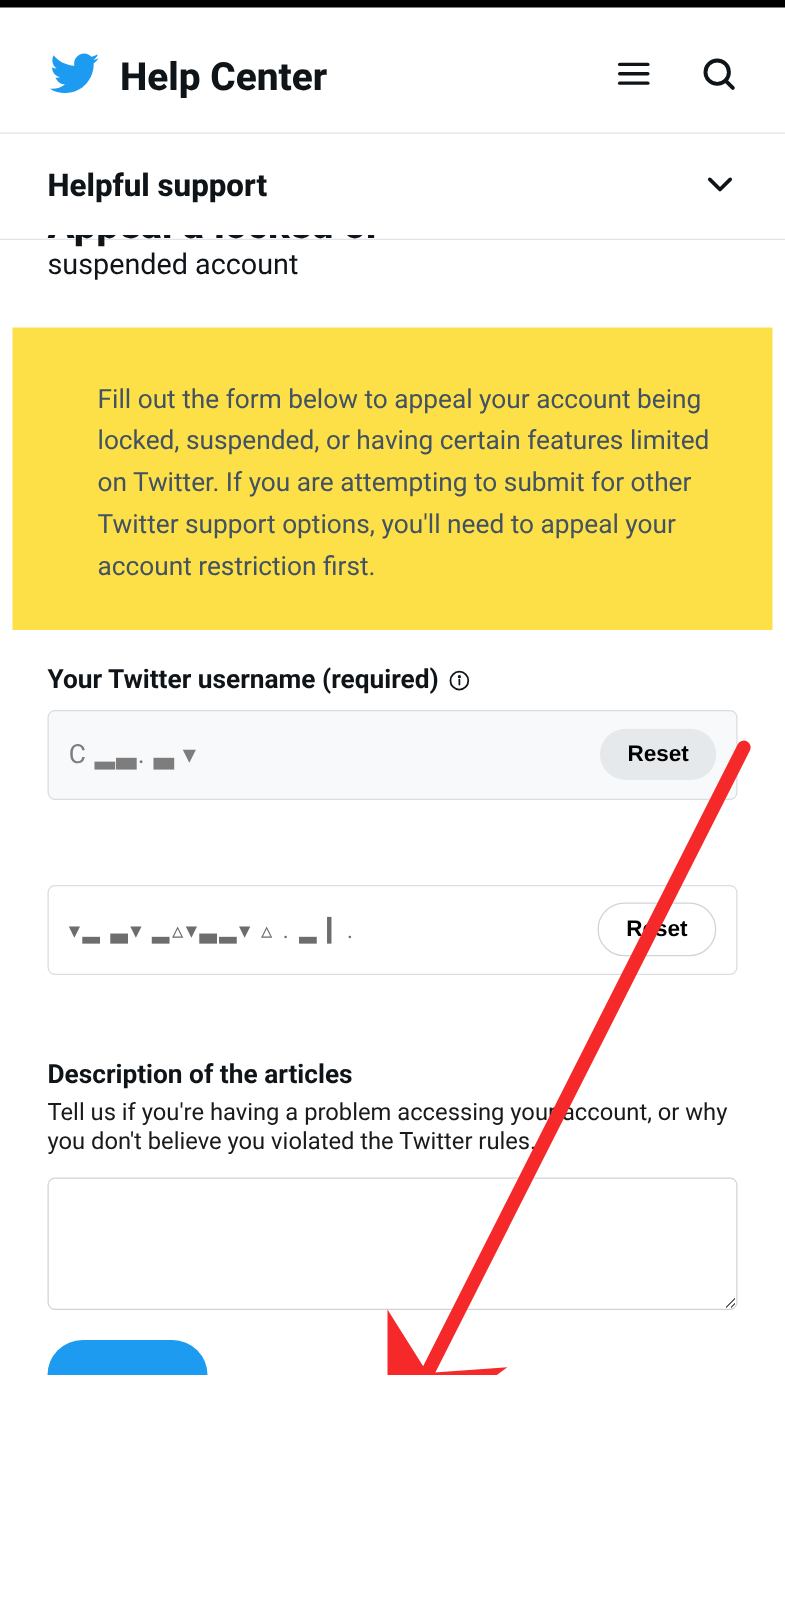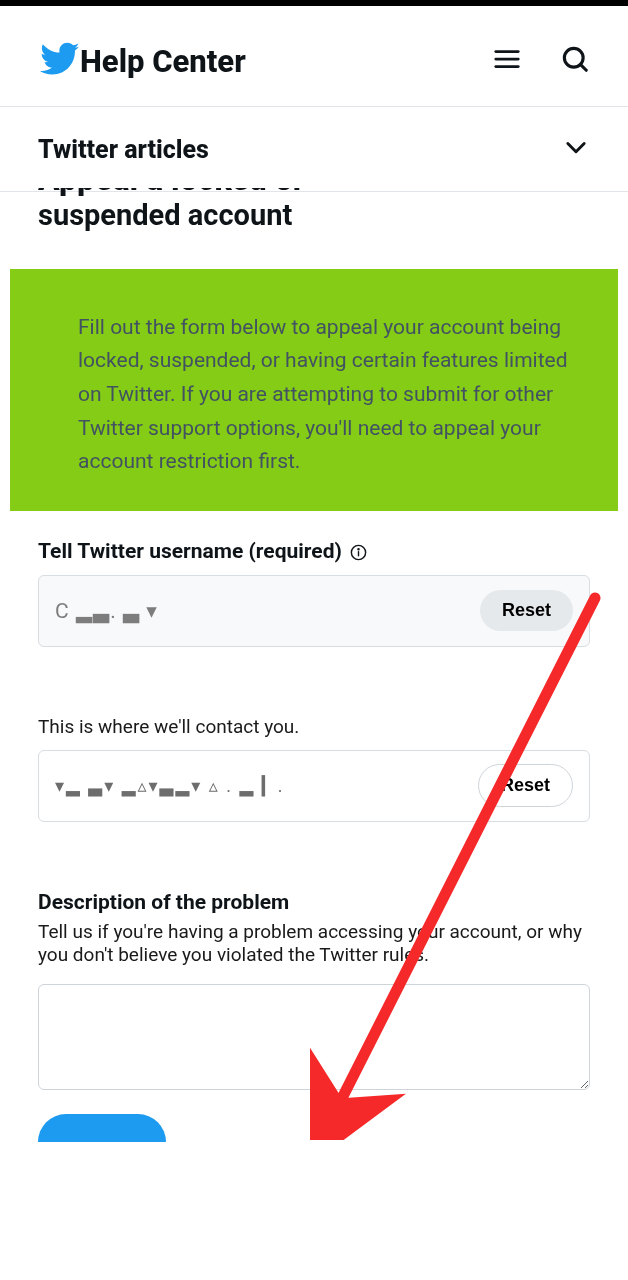--- a/index.html
+++ b/index.html
@@ -21,20 +21,21 @@
     }
     .header {
       display: flex;
       align-items: center;
       justify-content: space-between;
       padding: 32px 38px 22px 38px;
     }
     .header-left {
       display: flex;
       align-items: center;
+      gap: 16px;
     }
     .twitter-logo-icon svg {
       width: 42px;
       height: 42px;
     }
     .help-center-title {
       font-size: 31px;
       font-weight: 800;
     }
     .header-right {
@@ -81,27 +82,27 @@
       color: #0f1419;
       position: relative;
     }
     .page-title-obscured::before {
       content: '';
       position: absolute;
       width: 100%;
       height: 100%;
     }
     .page-title-main {
-      font-size: 29px;
-      font-weight: 700;
+      font-size: 23px;
+      font-weight: 400;
       line-height: 1.2;
     }
     .info-box {
       margin: 36px 10px 0 10px;
-      background: #84cc16;
+      background: #fde047;
       padding: 42px 50px 32px 68px;
       font-size: 21px;
       line-height: 1.6;
       color: #425262;
     }
     .form-section {
       padding: 0 38px;
       margin-top: 28px;
     }
     .field-label {
@@ -232,72 +233,71 @@
           <circle cx="11" cy="11" r="7.5"></circle>
           <line x1="21" y1="21" x2="16.5" y2="16.5"></line>
         </svg>
     </span>
   </div>
 </div>
 
 <div class="divider"></div>
 
 <div class="articles-bar">
-  <span class="articles-title">Twitter articles</span>
+  <span class="articles-title">Helpful support</span>
   <span class="chevron-down-icon">
     <svg viewBox="0 0 24 24" fill="none" stroke-width="2.5" stroke-linecap="round" stroke-linejoin="round">
         <polyline points="5 9 12 16 19 9"></polyline>
       </svg>
   </span>
 </div>
 
 <div class="page-title">
   <div class="page-title-obscured">
       <span style="display:block; transform:translateY(-28px);">Appeal a locked or</span>
     </div>
   <div class="page-title-main">suspended account</div>
 </div>
 
 <div class="info-box">
   <span>Fill out the form below to appeal your account being locked, suspended, or having certain features limited on Twitter. If you are attempting to submit for other Twitter support options, you'll need to appeal your account restriction first.</span>
 </div>
 
 <div class="form-section">
   <div class="field-label">
-    <span class="bold-part">Tell Twitter username</span>
+    <span class="bold-part">Your Twitter username</span>
     <span class="required-part">(required)</span>
     <span class="info-icon">
       <svg viewBox="0 0 24 24" fill="none" stroke="#0f1419" stroke-width="1.8">
           <circle cx="12" cy="12" r="9"></circle>
           <line x1="12" y1="11" x2="12" y2="16" stroke-linecap="round"></line>
           <circle cx="12" cy="8" r="0.7" fill="#0f1419"></circle>
         </svg>
     </span>
   </div>
   <div class="input-row" style="margin-top:12px;">
     <span class="redacted-username">C ▂▃.  ▃  ▾</span>
     <button class="reset-button">Reset</button>
   </div>
 </div>
 
 <div class="form-spacer"></div>
 
 <div class="form-section">
-  <div class="field-helper">This is where we'll contact you.</div>
   <div class="input-row white-style">
     <span class="redacted-email">▾▂  ▃▾  ▂▵▾▃▂▾  ▵ . ▂  ▎.</span>
     <button class="reset-button outlined">Reset</button>
   </div>
 </div>
 
 <div class="form-spacer"></div>
 
 <div class="form-section">
   <div class="field-label">
-    <span class="bold-part">Description of the problem</span>
+    <span class="bold-part">Description of the articles</span>
   </div>
   <div class="field-helper" style="margin-bottom:18px;">Tell us if you're having a problem accessing your account, or why you don't believe you violated the Twitter rules.</div>
   <textarea class="description-textarea" value="" style=""></textarea>
   <div class="submit-button"></div>
 </div>
 
 <div class="red-arrow">
   <svg viewBox="0 0 300 550">
     <defs>
       <marker id="arrhead" markerWidth="12" markerHeight="12" refX="6" refY="6" orient="auto">

